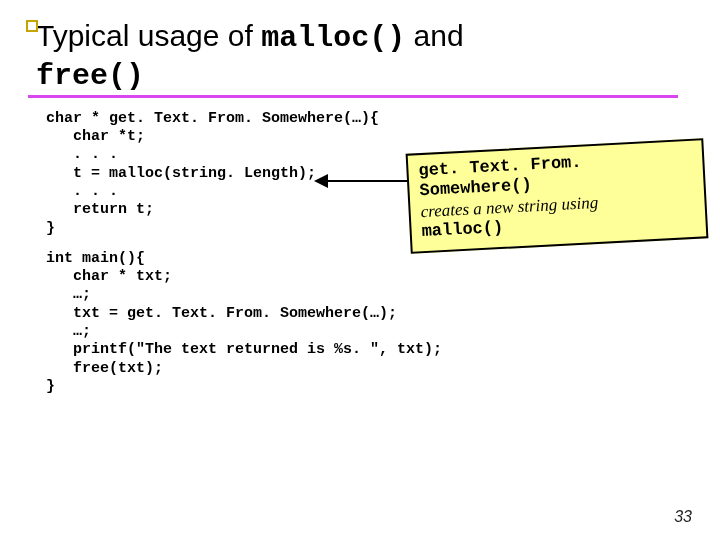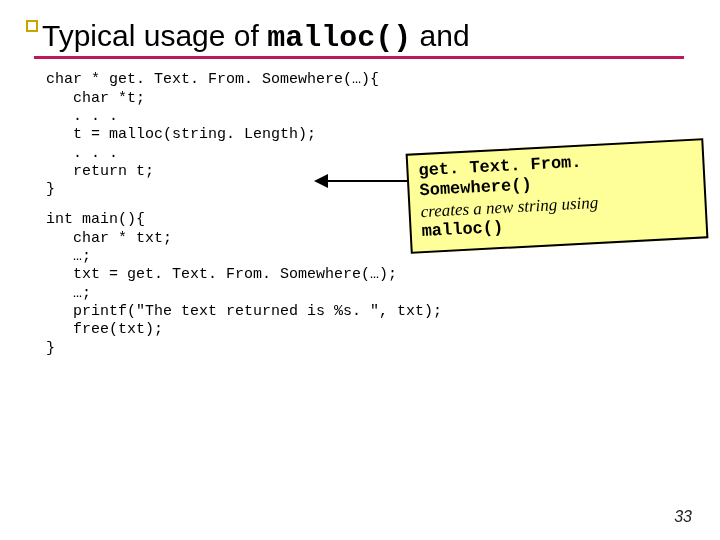--- a/index.html
+++ b/index.html
@@ -11,23 +11,22 @@
     font-family: Arial, Helvetica, sans-serif;
     position: relative;
     overflow: hidden;
   }
   .slide {
     padding: 16px 28px 0 28px;
     position: relative;
     height: 100%;
   }
   .title-wrap {
-    border-bottom: 3px solid #be185d;
+    border-bottom: 3px solid #d946ef;
     width: 650px;
-    margin-left: 6px;
     padding: 2px 0 0 8px;
   }
   .title {
     font-size: 30px;
     line-height: 1.18;
     color: #000;
     font-weight: 400;
   }
   .title .mono {
     font-family: "Courier New", Courier, monospace;
@@ -37,21 +36,21 @@
     position: absolute;
     left: 26px;
     top: 20px;
     width: 12px;
     height: 12px;
     border: 2px solid #c7a400;
     background: transparent;
   }
   .code {
     font-family: "Courier New", Courier, monospace;
-    font-weight: normal;
+    font-weight: bold;
     white-space: pre;
     font-size: 15px;
     line-height: 1.22;
     color: #000;
     margin-top: 12px;
     margin-left: 18px;
   }
   .callout {
     position: absolute;
     left: 408px;
@@ -110,20 +109,21 @@
 </style>
 </head>
 <body>
 
 <div class="slide">
   <div class="accent-box"></div>
 
   <div class="title-wrap">
     <div class="title">
       <span>Typical usage of </span><span class="mono">malloc()</span><span> and </span><br>
+      <span class="mono">free()</span>
     </div>
   </div>
 
   <div class="code">char * get. Text. From. Somewhere(…){
    char *t;
    . . .
    t = malloc(string. Length);
    . . .
    return t;
 }</div>

